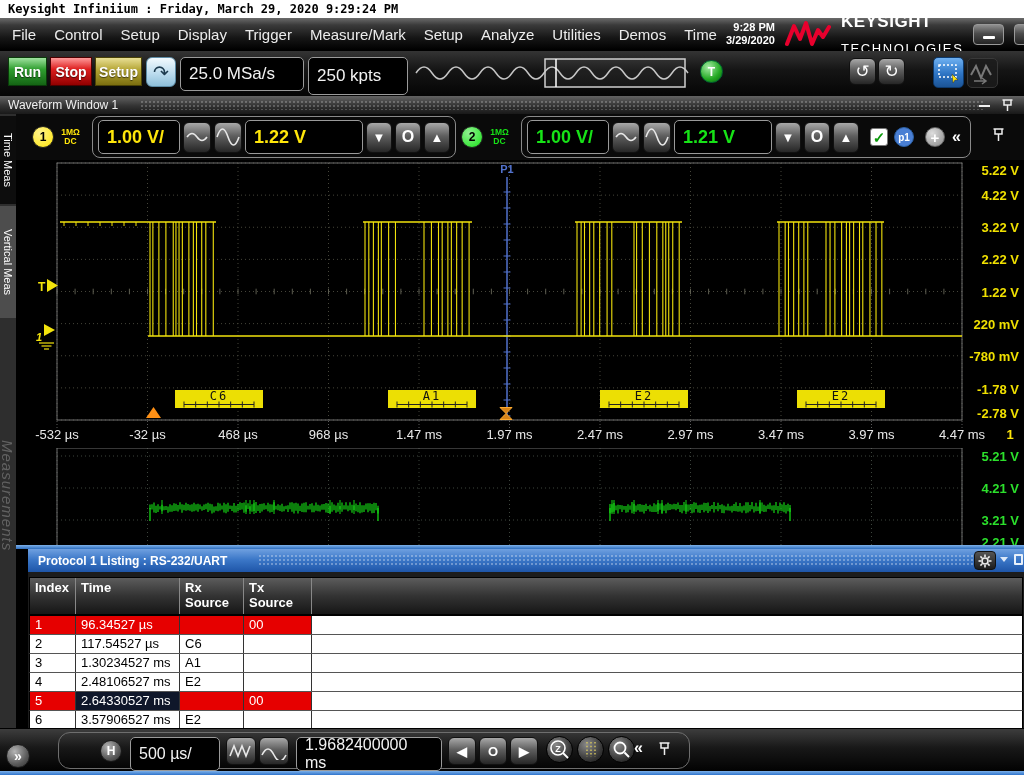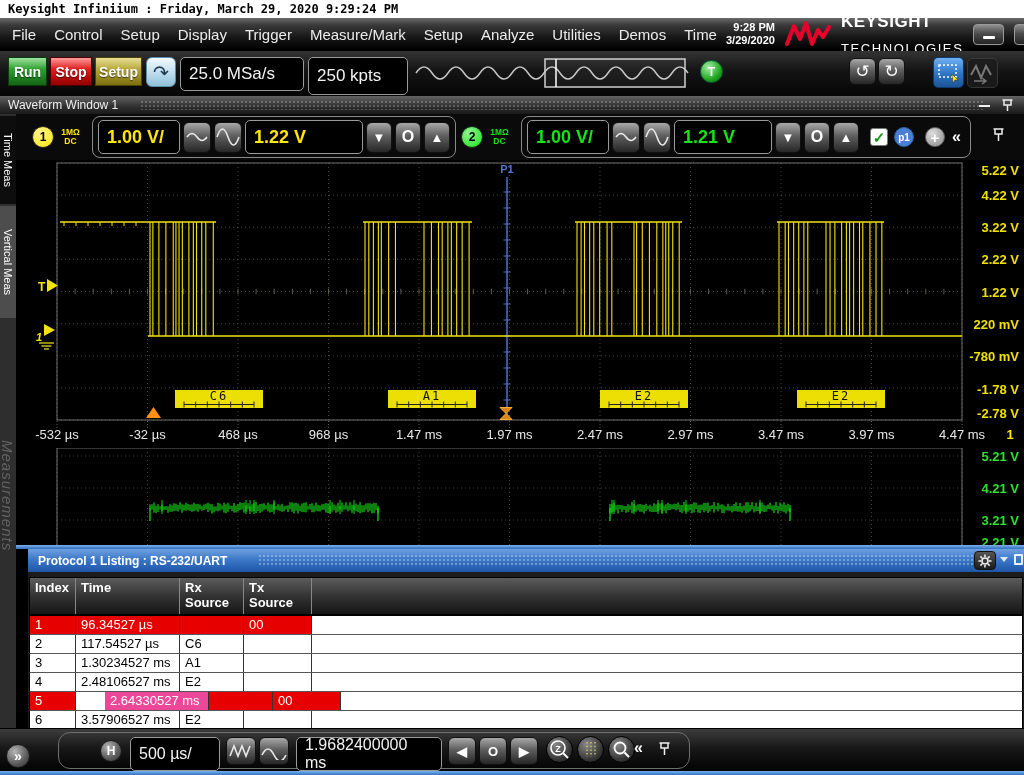--- a/index.html
+++ b/index.html
@@ -877,21 +877,21 @@
           </div>
           <div class="pt-row">
             <div class="pt-cell c-index">4</div>
             <div class="pt-cell c-time">2.48106527 ms</div>
             <div class="pt-cell c-rx">E2</div>
             <div class="pt-cell c-tx"></div>
             <div class="pt-cell c-fill"></div>
           </div>
           <div class="pt-row">
             <div class="pt-cell c-index" style="background: rgb(230, 0, 0); color: rgb(255, 255, 255);">5</div>
-            <div class="pt-cell c-time" style="background: #ec4899; color: rgb(255, 255, 255); margin-left: 29px;">2.64330527 ms</div>
+            <div class="pt-cell c-time" style="background: #0f172a; color: rgb(255, 255, 255);">2.64330527 ms</div>
             <div class="pt-cell c-rx" style="background: rgb(230, 0, 0); color: rgb(255, 255, 255);"></div>
             <div class="pt-cell c-tx" style="background: rgb(230, 0, 0); color: rgb(255, 255, 255);">00</div>
             <div class="pt-cell c-fill"></div>
           </div>
           <div class="pt-row">
             <div class="pt-cell c-index">6</div>
             <div class="pt-cell c-time">3.57906527 ms</div>
             <div class="pt-cell c-rx">E2</div>
             <div class="pt-cell c-tx"></div>
             <div class="pt-cell c-fill"></div>

